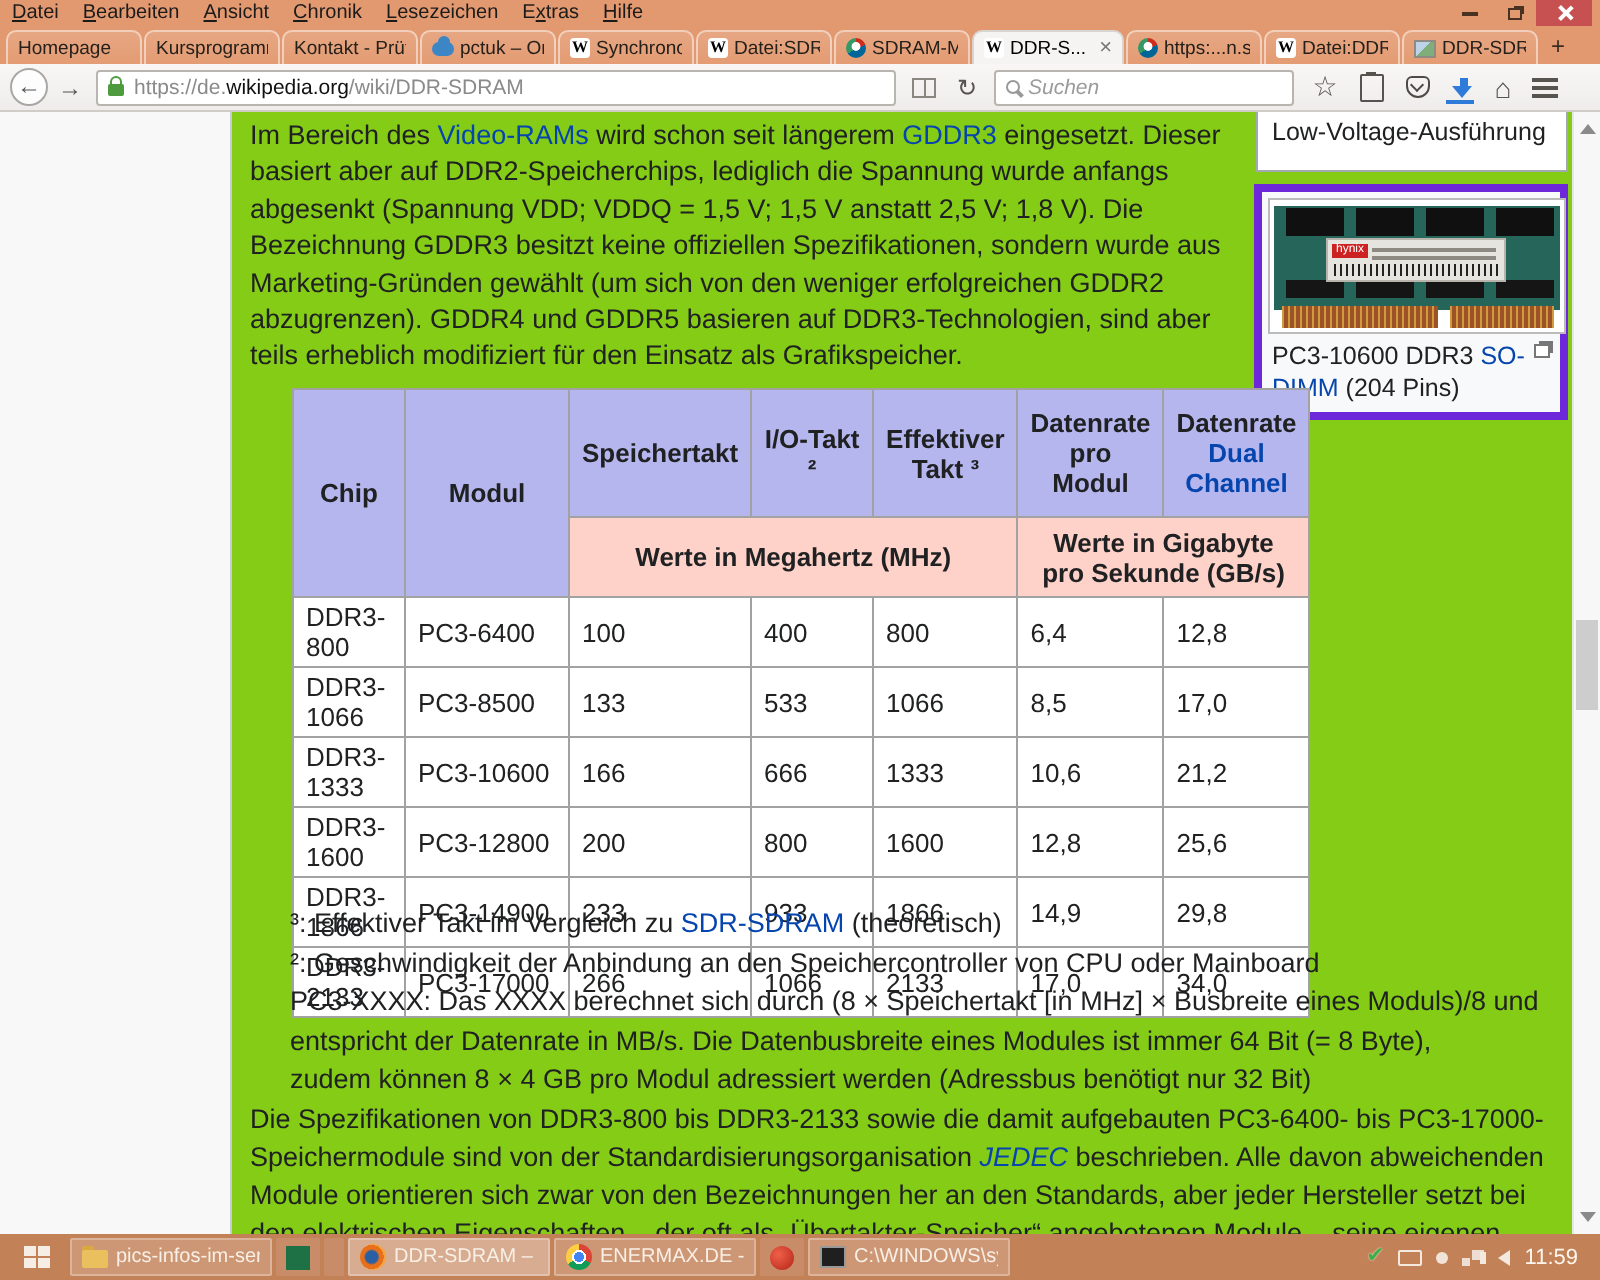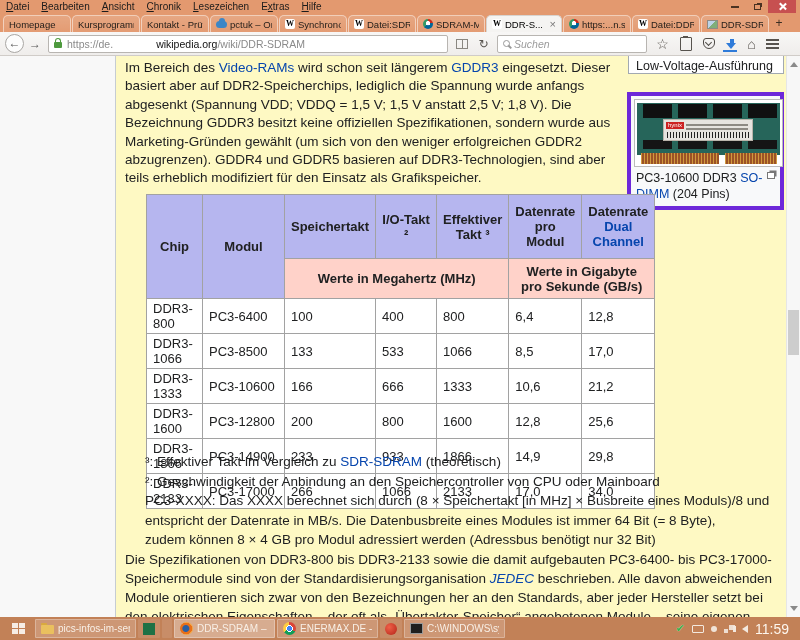--- a/index.html
+++ b/index.html
@@ -35,21 +35,21 @@
   .tabicon.image { width:11px; height:9px; border:1px solid #8f8a84; background:linear-gradient(135deg,#bcd3e8 0 45%,#7fae7a 45%); }
   .newtab { width:18px; height:16px; font-size:12px; color:#3a2d22; text-align:center; line-height:15px; }
 
   .navbar { position:relative; height:24px; background:linear-gradient(#f8f7f6,#efedeb); border-bottom:1px solid #d0ccc8; display:flex; align-items:center; padding:0 5px; gap:5px; }
   .nav-back { width:19px; height:19px; border:1px solid #a9a7a4; border-radius:50%; background:#fdfdfd; color:#555; font-size:12px; text-align:center; line-height:17px; flex:none; }
   .nav-fwd { width:14px; color:#555; font-size:12px; flex:none; }
   .urlbar { width:400px; height:18px; background:#fff; border:1px solid #b8b5b1; border-radius:2px; display:flex; align-items:center; gap:5px; padding:0 5px; flex:none; }
   .lock { width:8px; height:6px; background:#4e9a3e; border-radius:1px; position:relative; margin-top:3px; flex:none; }
   .lock::before { content:""; position:absolute; top:-4px; left:1px; width:4px; height:4px; border:1.5px solid #4e9a3e; border-bottom:none; border-radius:3px 3px 0 0; }
   .urltext { font-size:10.5px; white-space:nowrap; overflow:hidden; }
-  .urltext .dim { color:#8a8a8a; } .urltext .strong { color:#111;margin-left:43px; }
+  .urltext .dim { color:#8a8a8a; } .urltext .strong { color:#111; }
   .nav-ic { width:17px; height:17px; display:flex; align-items:center; justify-content:center; flex:none; color:#57534e; }
   .ic-reader { width:12px; height:10px; border:1px solid #8a8781; background:linear-gradient(90deg,transparent 0 5px,#8a8781 5px 6px,transparent 6px); }
   .ic-reload { font-size:12px; }
   .searchbox { width:150px; height:18px; background:#fff; border:1px solid #b8b5b1; border-radius:2px; display:flex; align-items:center; gap:4px; padding:0 5px; flex:none; }
   .mag { width:7px; height:7px; border:1.5px solid #999; border-radius:50%; position:relative; flex:none; }
   .mag::after { content:""; position:absolute; width:4px; height:1.5px; background:#999; transform:rotate(45deg); right:-3px; bottom:-1px; }
   .searchtext { font-size:10.5px; font-style:italic; color:#9b9b9b; }
   .ic-bookmark-star::before { content:"☆"; font-size:14px; }
   .ic-bookmarks-menu { position:relative; }
   .ic-bookmarks-menu::before { content:""; width:10px; height:12px; border:1.4px solid #57534e; border-radius:1px; display:block; }
@@ -58,37 +58,37 @@
   .ic-pocket::after { content:""; position:absolute; width:4px; height:4px; border-left:1.7px solid #4e4a46; border-bottom:1.7px solid #4e4a46; transform:rotate(-45deg); margin-top:-3px; }
   .ic-pocket { position:relative; flex-direction:column; }
   .ic-downloads { position:relative; }
   .ic-downloads::before { content:""; position:absolute; top:1px; left:6.5px; width:4px; height:5px; background:#2f7bd9; }
   .ic-downloads::after { content:""; position:absolute; top:5px; left:3px; border-left:5.5px solid transparent; border-right:5.5px solid transparent; border-top:6px solid #2f7bd9; }
   .ic-downloads { border-bottom:2px solid #2f7bd9; height:14px; width:14px; margin-top:2px; }
   .ic-home::before { content:"⌂"; font-size:14px; }
   .ic-app-menu { width:13px; height:10px; background:repeating-linear-gradient(#57534e 0 2px, transparent 2px 4px); }
 
   
-  .content { position:absolute; top:56px; bottom:23px; left:0; right:0; background:#fef9c3; }
+  .content { position:absolute; top:56px; bottom:23px; left:0; right:0; background:#84cc16; }
   .gutter { position:absolute; left:0; top:0; bottom:0; width:116px; background:#f8f8f8; border-right:1px solid #c6ccd2; }
   .article { position:absolute; left:117px; right:14px; top:0; bottom:0; overflow:hidden; font-size:13.5px; color:#202122; }
   .lnk { color:#0645ad; }
   .p1 { position:absolute; top:3px; left:8px; width:497px; line-height:18.4px; }
   .p2 { position:absolute; top:494px; left:8px; width:656px; line-height:19px; }
   .fnotes { position:absolute; top:396px; left:28px; width:636px; line-height:19.5px; }
   .tcaption { position:absolute; top:122px; left:29px; width:465px; text-align:center; font-size:13.5px; }
   .spec-table { position:absolute; top:138px; left:29px; border-collapse:collapse; font-size:13px; }
   .spec-table th,.spec-table td { border:1px solid #a2a2a2; padding:2px 6px; }
   .spec-table thead th { background:#b6b6ef; text-align:center; font-weight:bold; line-height:15px; }
   .spec-table thead tr.sub th { background:#ffd2c9; }
   .spec-table tbody td { background:#fff; height:24px; }
   .r1 { height:64px; } .sub th { height:40px; }
 
   
-  .sidebox { position:absolute; top:0; right:2px; width:156px; height:18px; border:1px solid #a2a9b1; border-top:none; background:#fff; font-size:12.5px; padding:3px 7px; color:#202122; overflow:hidden; }
+  .sidebox { position:absolute; top:0; right:2px; width:156px; height:30px; border:1px solid #a2a9b1; border-top:none; background:#fff; font-size:12.5px; padding:3px 7px; color:#202122; overflow:hidden; }
   .thumb { position:absolute; top:36px; right:2px; width:157px; border:4px solid #6d28d9; background:#f8f9fa; padding:3px; }
   .thumb-img { position:relative; width:149px; height:68px; border:1px solid #bbb; background:#fff; overflow:hidden; }
   .pcb { position:absolute; left:2px; right:2px; top:3px; height:52px; background:#26655a; }
   .chip { position:absolute; width:29px; height:14px; background:#101010; top:4px; }
   .chipb { position:absolute; width:29px; height:9px; background:#151515; top:40px; }
   .ramlabel { position:absolute; left:28px; top:19px; width:90px; height:22px; background:#e6e4df; border:1px solid #b9b4ab; }
   .ramlabel .brand { position:absolute; left:2px; top:2px; font-size:6px; color:#fff; background:#c22; padding:0 2px; line-height:7px; }
   .ramlabel .bar { position:absolute; left:3px; right:3px; bottom:2px; height:6px; background:repeating-linear-gradient(90deg,#222 0 1px,#e6e4df 1px 3px); }
   .ramlabel .ln { position:absolute; left:22px; right:4px; height:2px; background:#8d8a83; }
   .conn { position:absolute; bottom:2px; height:11px; background:repeating-linear-gradient(90deg,#d09a3e 0 1px,#9c5226 1px 3px); }
@@ -120,21 +120,21 @@
   .ti-red-app { width:12px; height:12px; border-radius:50%; background:radial-gradient(circle at 35% 35%, #f06048, #b32418); }
   .ti-cmd { width:13px; height:11px; background:#1f1f1f; border:1px solid #999; color:#eee; font-size:6px; line-height:9px; text-align:center; }
   .tray { margin-left:auto; display:flex; align-items:center; gap:7px; padding-right:9px; }
   .tr { flex:none; }
   .tr-antivirus-check { color:#3fae49; font-size:11px; line-height:11px; text-shadow:0 0 1px #fff; }
   .tr-display { width:12px; height:8px; border:1.5px solid #f3e9df; border-radius:1px; }
   .tr-status-dot { width:6px; height:6px; border-radius:50%; background:#f0e4d8; }
   .tr-network { width:11px; height:8px; background:linear-gradient(#f3e9df,#f3e9df) 0 100%/4px 4px no-repeat, linear-gradient(#f3e9df,#f3e9df) 100% 0/6px 5px no-repeat; opacity:.9; }
   .tr-volume { width:0; height:0; border-top:4px solid transparent; border-bottom:4px solid transparent; border-right:6px solid #f3e9df; position:relative; }
   .tr-volume::before { content:""; position:absolute; left:-9px; top:-3px; width:3px; height:6px; background:#f3e9df; }
-  .tray-time { font-size:14px; color:#fdf6ee; }
+  .tray-time { font-size:11px; color:#fdf6ee; }
   sup { font-size:10px; }
 </style>
 </head>
 <body>
 
 <div class="window">
 
   <div class="chrome-top">
     <div class="menubar">
       <span style="display:flex;">

